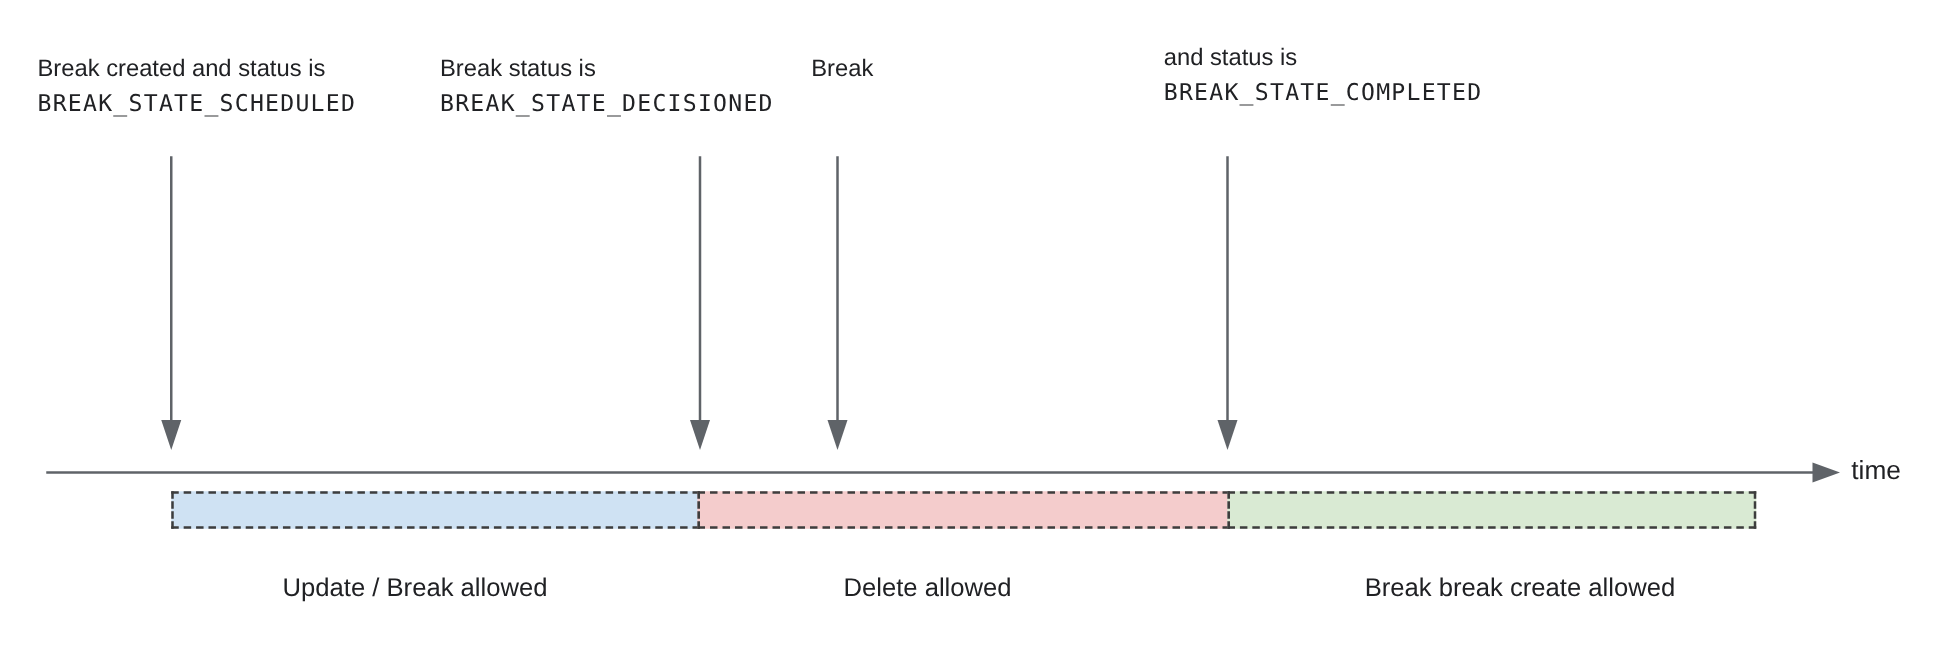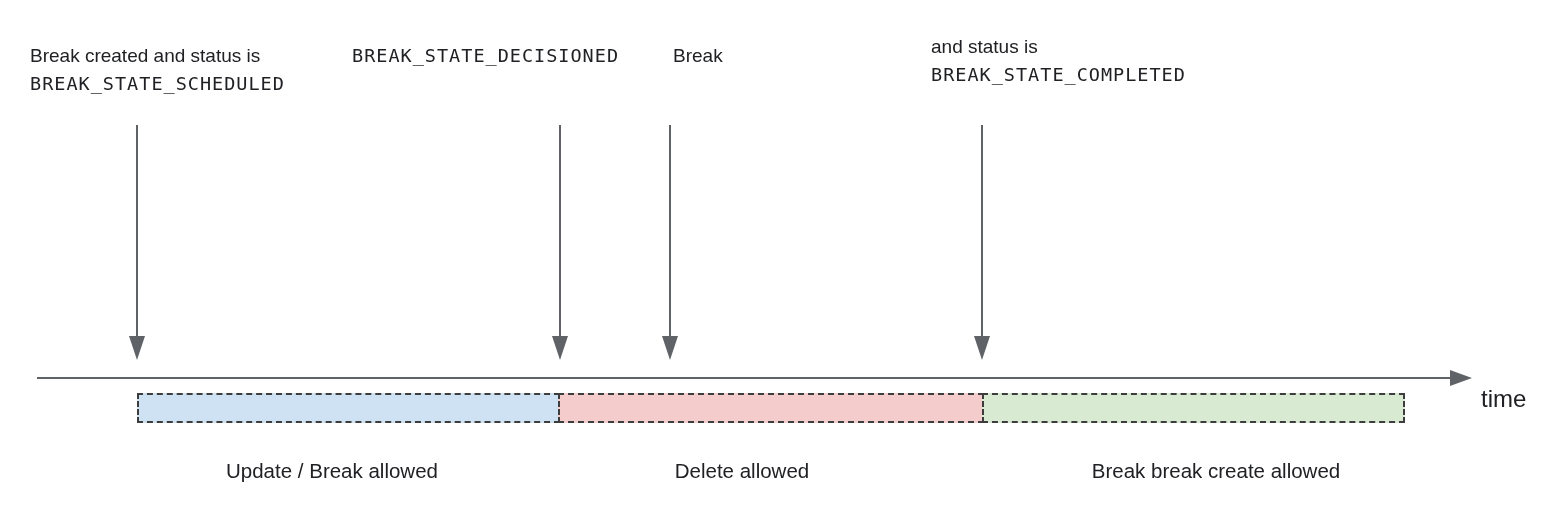--- a/index.html
+++ b/index.html
@@ -30,37 +30,37 @@
   .annotation .plain { display: block; }
   .annotation .code {
     display: block;
     font-family: "DejaVu Sans Mono", "Liberation Mono", monospace;
     font-size: 18.5px;
     letter-spacing: 1px;
     text-align: right;
   }
   .ann-1 { left: 30px;  top: 42px; }
   .ann-2 { left: 352px; top: 42px; }
-  .ann-3 { left: 673px; top: 42px; }
+  .ann-3 { left: 649px; top: 42px; }
   .ann-4 { left: 931px; top: 33px; }
 
   svg.overlay {
     position: absolute;
     left: 0; top: 0;
     width: 1558px; height: 520px;
     pointer-events: none;
   }
   .diagram-line { stroke: var(--line); stroke-width: 2; fill: none; }
   .diagram-head { fill: var(--line); stroke: none; }
 
   .time-label {
     position: absolute;
     left: 1481px;
-    top: 385px;
-    font-size: 24px;
+    top: 365px;
+    font-size: 21px;
   }
 
   .segment {
     position: absolute;
     top: 393px;
     height: 30px;
     border: 2px dashed var(--box-border);
   }
   .segment.blue  { left: 137px; width: 423px; background: var(--segment-blue); }
   .segment.red   { left: 558px; width: 426px; background: var(--segment-red); }
@@ -81,20 +81,21 @@
 <body>
 
 <div class="canvas">
 
   <div class="annotation ann-1">
     <span class="plain">Break created and status is</span>
     <span class="code">BREAK_STATE_SCHEDULED</span>
   </div>
 
   <div class="annotation ann-2">
+    <span class="plain">Break status is</span>
     <span class="code">BREAK_STATE_DECISIONED</span>
   </div>
 
   <div class="annotation ann-3">
     <span class="plain">Break</span>
   </div>
 
   <div class="annotation ann-4">
     <span class="plain">and status is</span>
     <span class="code">BREAK_STATE_COMPLETED</span>

